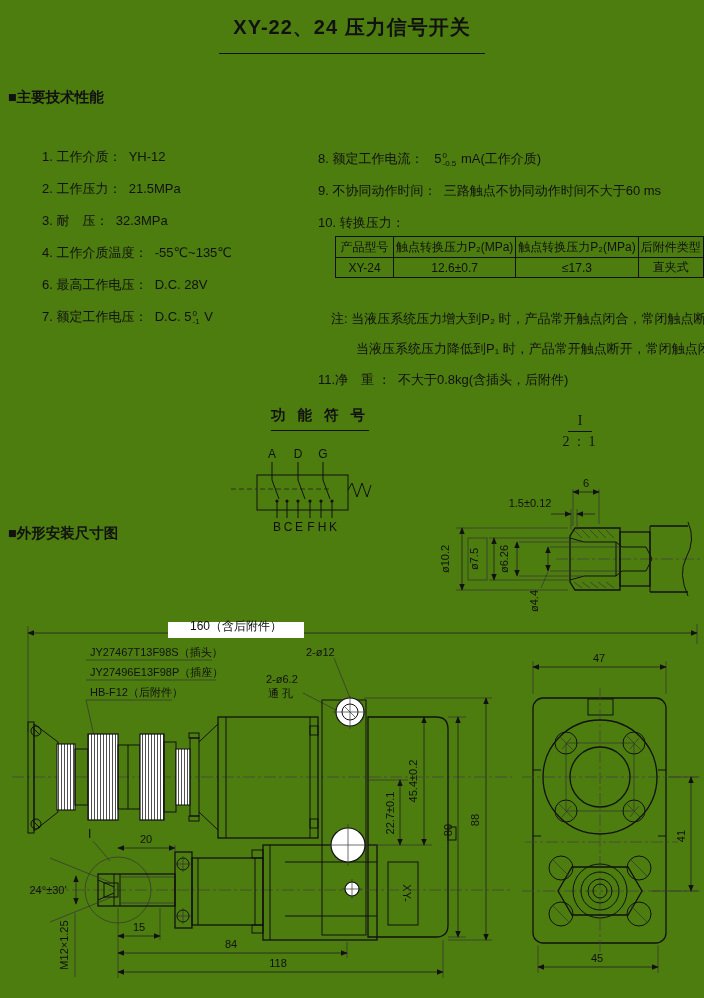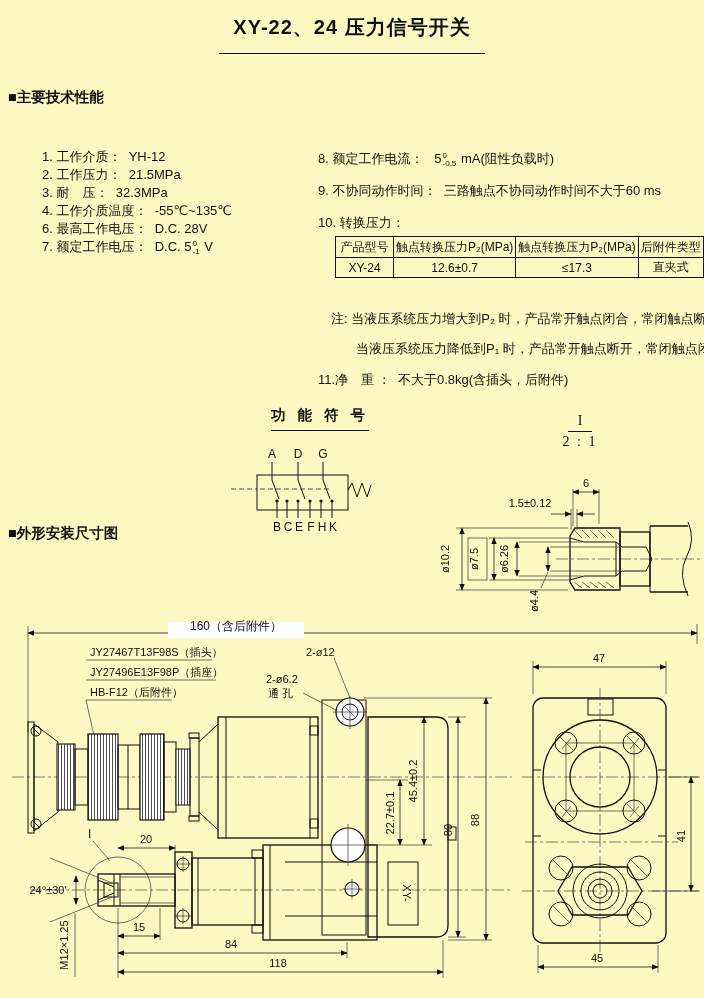--- a/index.html
+++ b/index.html
@@ -1,24 +1,24 @@
 <!DOCTYPE html>
 <html><head>
 <meta charset="utf-8">
 <style>
   html,body{margin:0;padding:0;background:#e8e8e8;}
-  #page{position:relative;width:704px;height:998px;background:#fef9c3;margin:0 auto;
+  #page{position:relative;width:704px;height:998px;background:#4d7c0f;margin:0 auto;
         font-family:"Liberation Sans","DejaVu Sans",sans-serif;color:#111;overflow:hidden;}
   .abs{position:absolute;}
   #title{top:14px;left:0;width:704px;text-align:center;font-size:20px;font-weight:bold;letter-spacing:1px;}
   #title span{display:inline-block;border-bottom:1.5px solid #111;padding:0 14px 12px 14px;}
   .sec-head{font-size:14.5px;font-weight:bold;}
   #sec-tech{top:88px;left:8px;}
   #sec-outline{top:524px;left:8px;}
-  #specs-left{top:148px;left:42px;display:flex;flex-direction:column;gap:1px;font-size:13px;line-height:17px;white-space:pre;}
+  #specs-left{top:148px;left:42px;display:flex;flex-direction:column;gap:15px;font-size:13px;line-height:17px;white-space:pre;}
   .rspec{font-size:13px;line-height:17px;white-space:pre;}
   .tol{display:inline-flex;flex-direction:column;vertical-align:middle;font-size:8px;line-height:8px;margin:0 1px;}
   table{border-collapse:collapse;font-size:12px;}
   td,th{border:1px solid #111;text-align:center;padding:0 2px;font-weight:normal;height:19px;white-space:nowrap;margin-left:36px;}
   th{height:20px;}
   .c0{width:53px}.c1{width:115px}.c2{width:115px}.c3{width:60px}
   #fn-title{top:406px;left:271px;font-size:14.5px;font-weight:bold;letter-spacing:4px;border-bottom:1.5px solid #111;padding-bottom:5px;}
   #frac{top:413px;left:556px;width:48px;text-align:center;font-size:14px;font-family:"Liberation Serif","DejaVu Serif",serif;}
   #frac .fi{border-bottom:1.2px solid #111;padding:0 10px 2px 10px;display:inline-block;}
   #frac .fs{padding-top:2px;letter-spacing:2px;}
@@ -44,21 +44,21 @@
 
   <div id="specs-left" class="abs">
     <div>1. 工作介质：  YH-12</div>
     <div>2. 工作压力：  21.5MPa</div>
     <div>3. 耐　压：  32.3MPa</div>
     <div>4. 工作介质温度：  -55℃~135℃</div>
     <div>6. 最高工作电压：  D.C. 28V</div>
     <div><span>7. 额定工作电压：  D.C. 5</span><span class="tol"><span>0</span><span>-1</span></span><span> V</span></div>
   </div>
 
-  <div class="abs rspec" style="top:150px;left:318px;"><span>8. 额定工作电流：   5</span><span class="tol"><span>0</span><span>-0.5</span></span><span> mA(阻性负载时)</span></div>
+  <div class="abs rspec" style="top:150px;left:318px;"><span>8. 额定工作电流：   5</span><span class="tol"><span>0</span><span>-0.5</span></span><span> mA(工作介质)</span></div>
   <div class="abs rspec" style="top:182px;left:318px;">9. 不协同动作时间：  三路触点不协同动作时间不大于60 ms</div>
   <div class="abs rspec" style="top:214px;left:318px;">10. 转换压力：</div>
 
   <table class="abs" style="top:236px;left:335px;">
     <tbody>
         <tr>
       <th class="c0">产品型号</th>
       <th class="c1">触点转换压力P₂(MPa)</th>
       <th class="c2">触点转换压力P₂(MPa)</th>
       <th class="c3">后附件类型</th>

